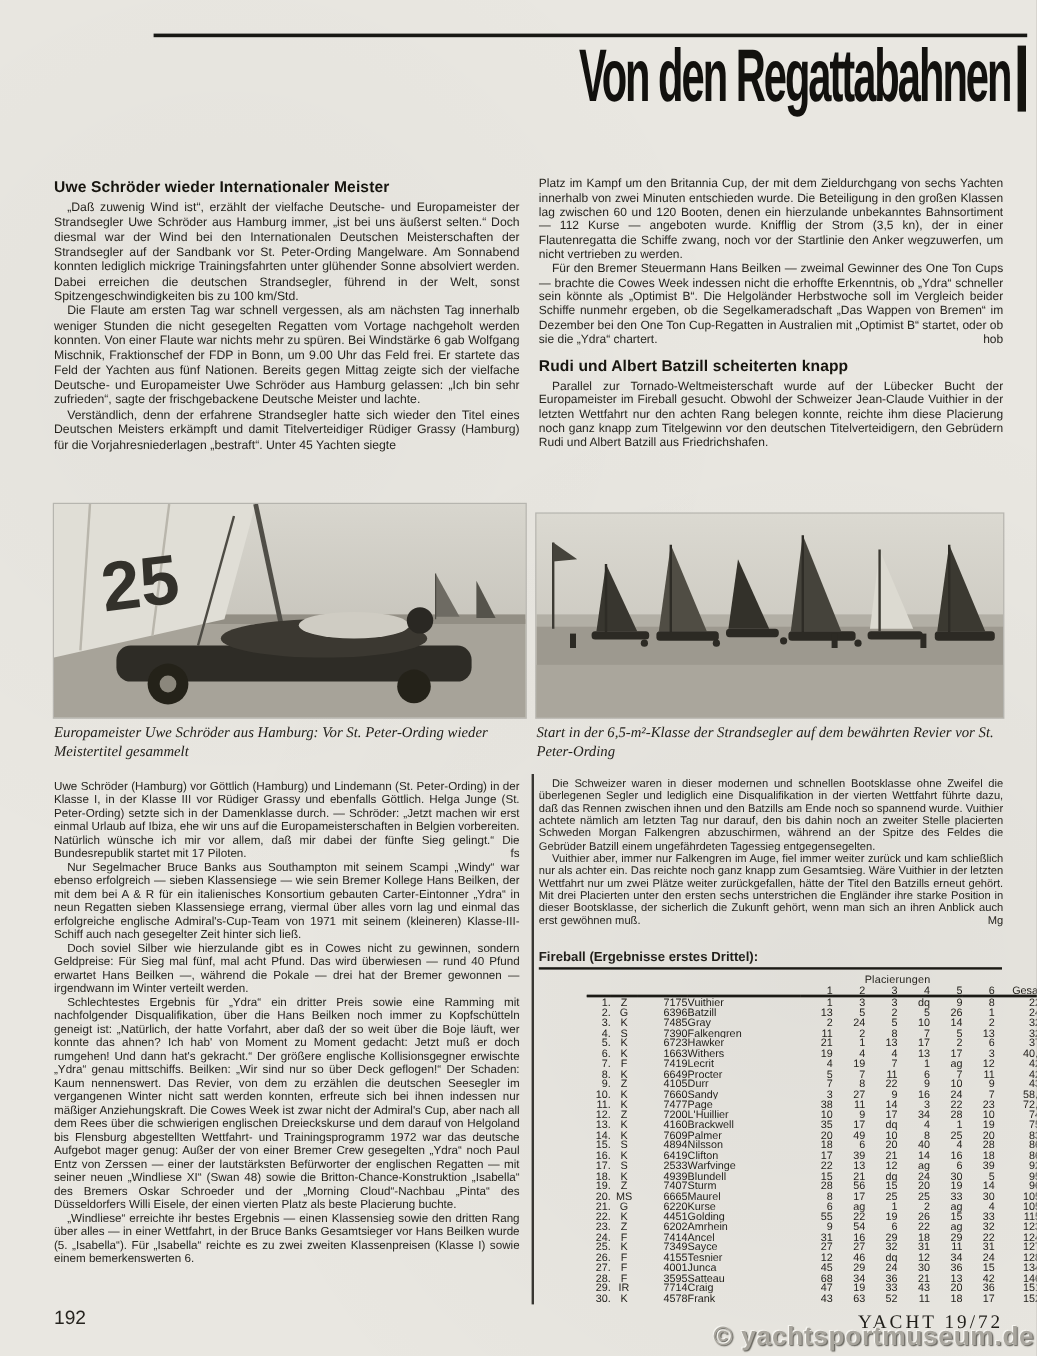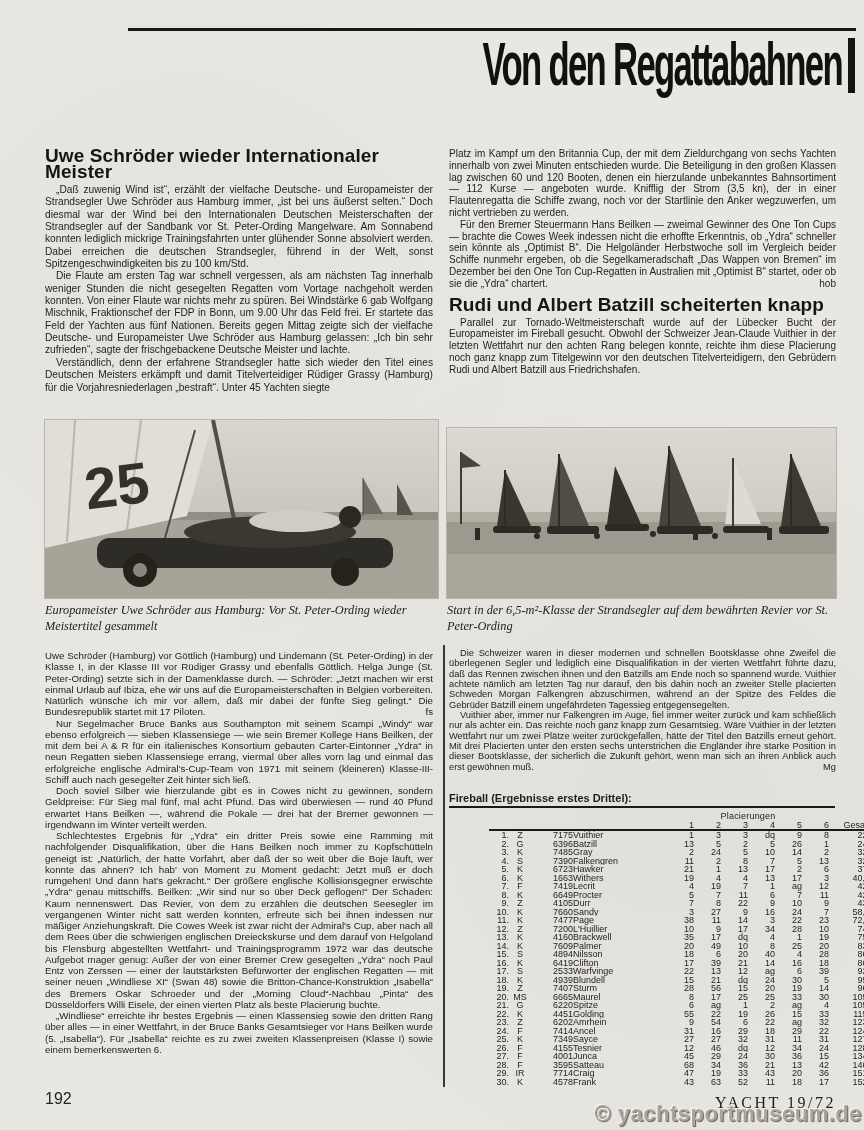--- a/index.html
+++ b/index.html
@@ -14,21 +14,21 @@
   .mast-title{position:absolute;top:36px;right:22px;white-space:nowrap;
     font:bold 62px/56px "Liberation Sans", sans-serif;letter-spacing:-3px;color:#12110e;
     transform:scaleX(0.56);transform-origin:100% 50%;}
   .mast-bar{position:absolute;top:38px;right:9px;width:7px;height:55px;background:#15140f;}
   
   .col{position:absolute;text-align:justify;overflow:hidden;}
   #col-left-1{left:45px;top:148px;width:388px;height:268px;font-size:10.2px;line-height:12.35px;}
   #col-right-1{left:449px;top:148px;width:387px;height:266px;font-size:10px;line-height:11.8px;}
   #col-left-2{left:45px;top:650px;width:388px;height:436px;font-size:9.7px;line-height:11.25px;}
   #col-right-2{left:449px;top:648px;width:387px;height:142px;font-size:9.3px;line-height:10.35px;}
-  .art-head{font-weight:bold;font-size:19px;line-height:16px;text-align:left;color:#17150f;
+  .art-head{font-weight:bold;font-size:13px;line-height:16px;text-align:left;color:#17150f;
     margin:0 0 4px 0;letter-spacing:0.1px;}
   .art-head.mid{margin-top:7px;margin-bottom:4px;}
   .para{margin:0;}
   .ind{text-indent:11px;}
   .sign{float:right;padding-left:8px;}
   
   .photo{position:absolute;display:block;background:#c9c7bf;box-shadow:0 0 0 1px rgba(40,40,35,.25);}
   #photo-left{left:45px;top:420px;width:393px;height:178px;}
   #photo-right{left:447px;top:428px;width:389px;height:170px;}
   .caption{position:absolute;font:italic 12.3px/15.5px "Liberation Serif", serif;color:#23211c;text-align:left;}
@@ -467,21 +467,21 @@
             <td class="c-r">25</td>
             <td class="c-r">25</td>
             <td class="c-r">33</td>
             <td class="c-r">30</td>
             <td class="c-total">105,0</td>
           </tr>
           <tr>
             <td class="c-rank">21.</td>
             <td class="c-nat">G</td>
             <td class="c-sail">6220</td>
-            <td class="c-name">Spitze</td>
+            <td class="c-name">Kurse</td>
             <td class="c-r">6</td>
             <td class="c-r">ag</td>
             <td class="c-r">1</td>
             <td class="c-r">2</td>
             <td class="c-r">ag</td>
             <td class="c-r">4</td>
             <td class="c-total">105,5</td>
           </tr>
           <tr>
             <td class="c-rank">22.</td>

